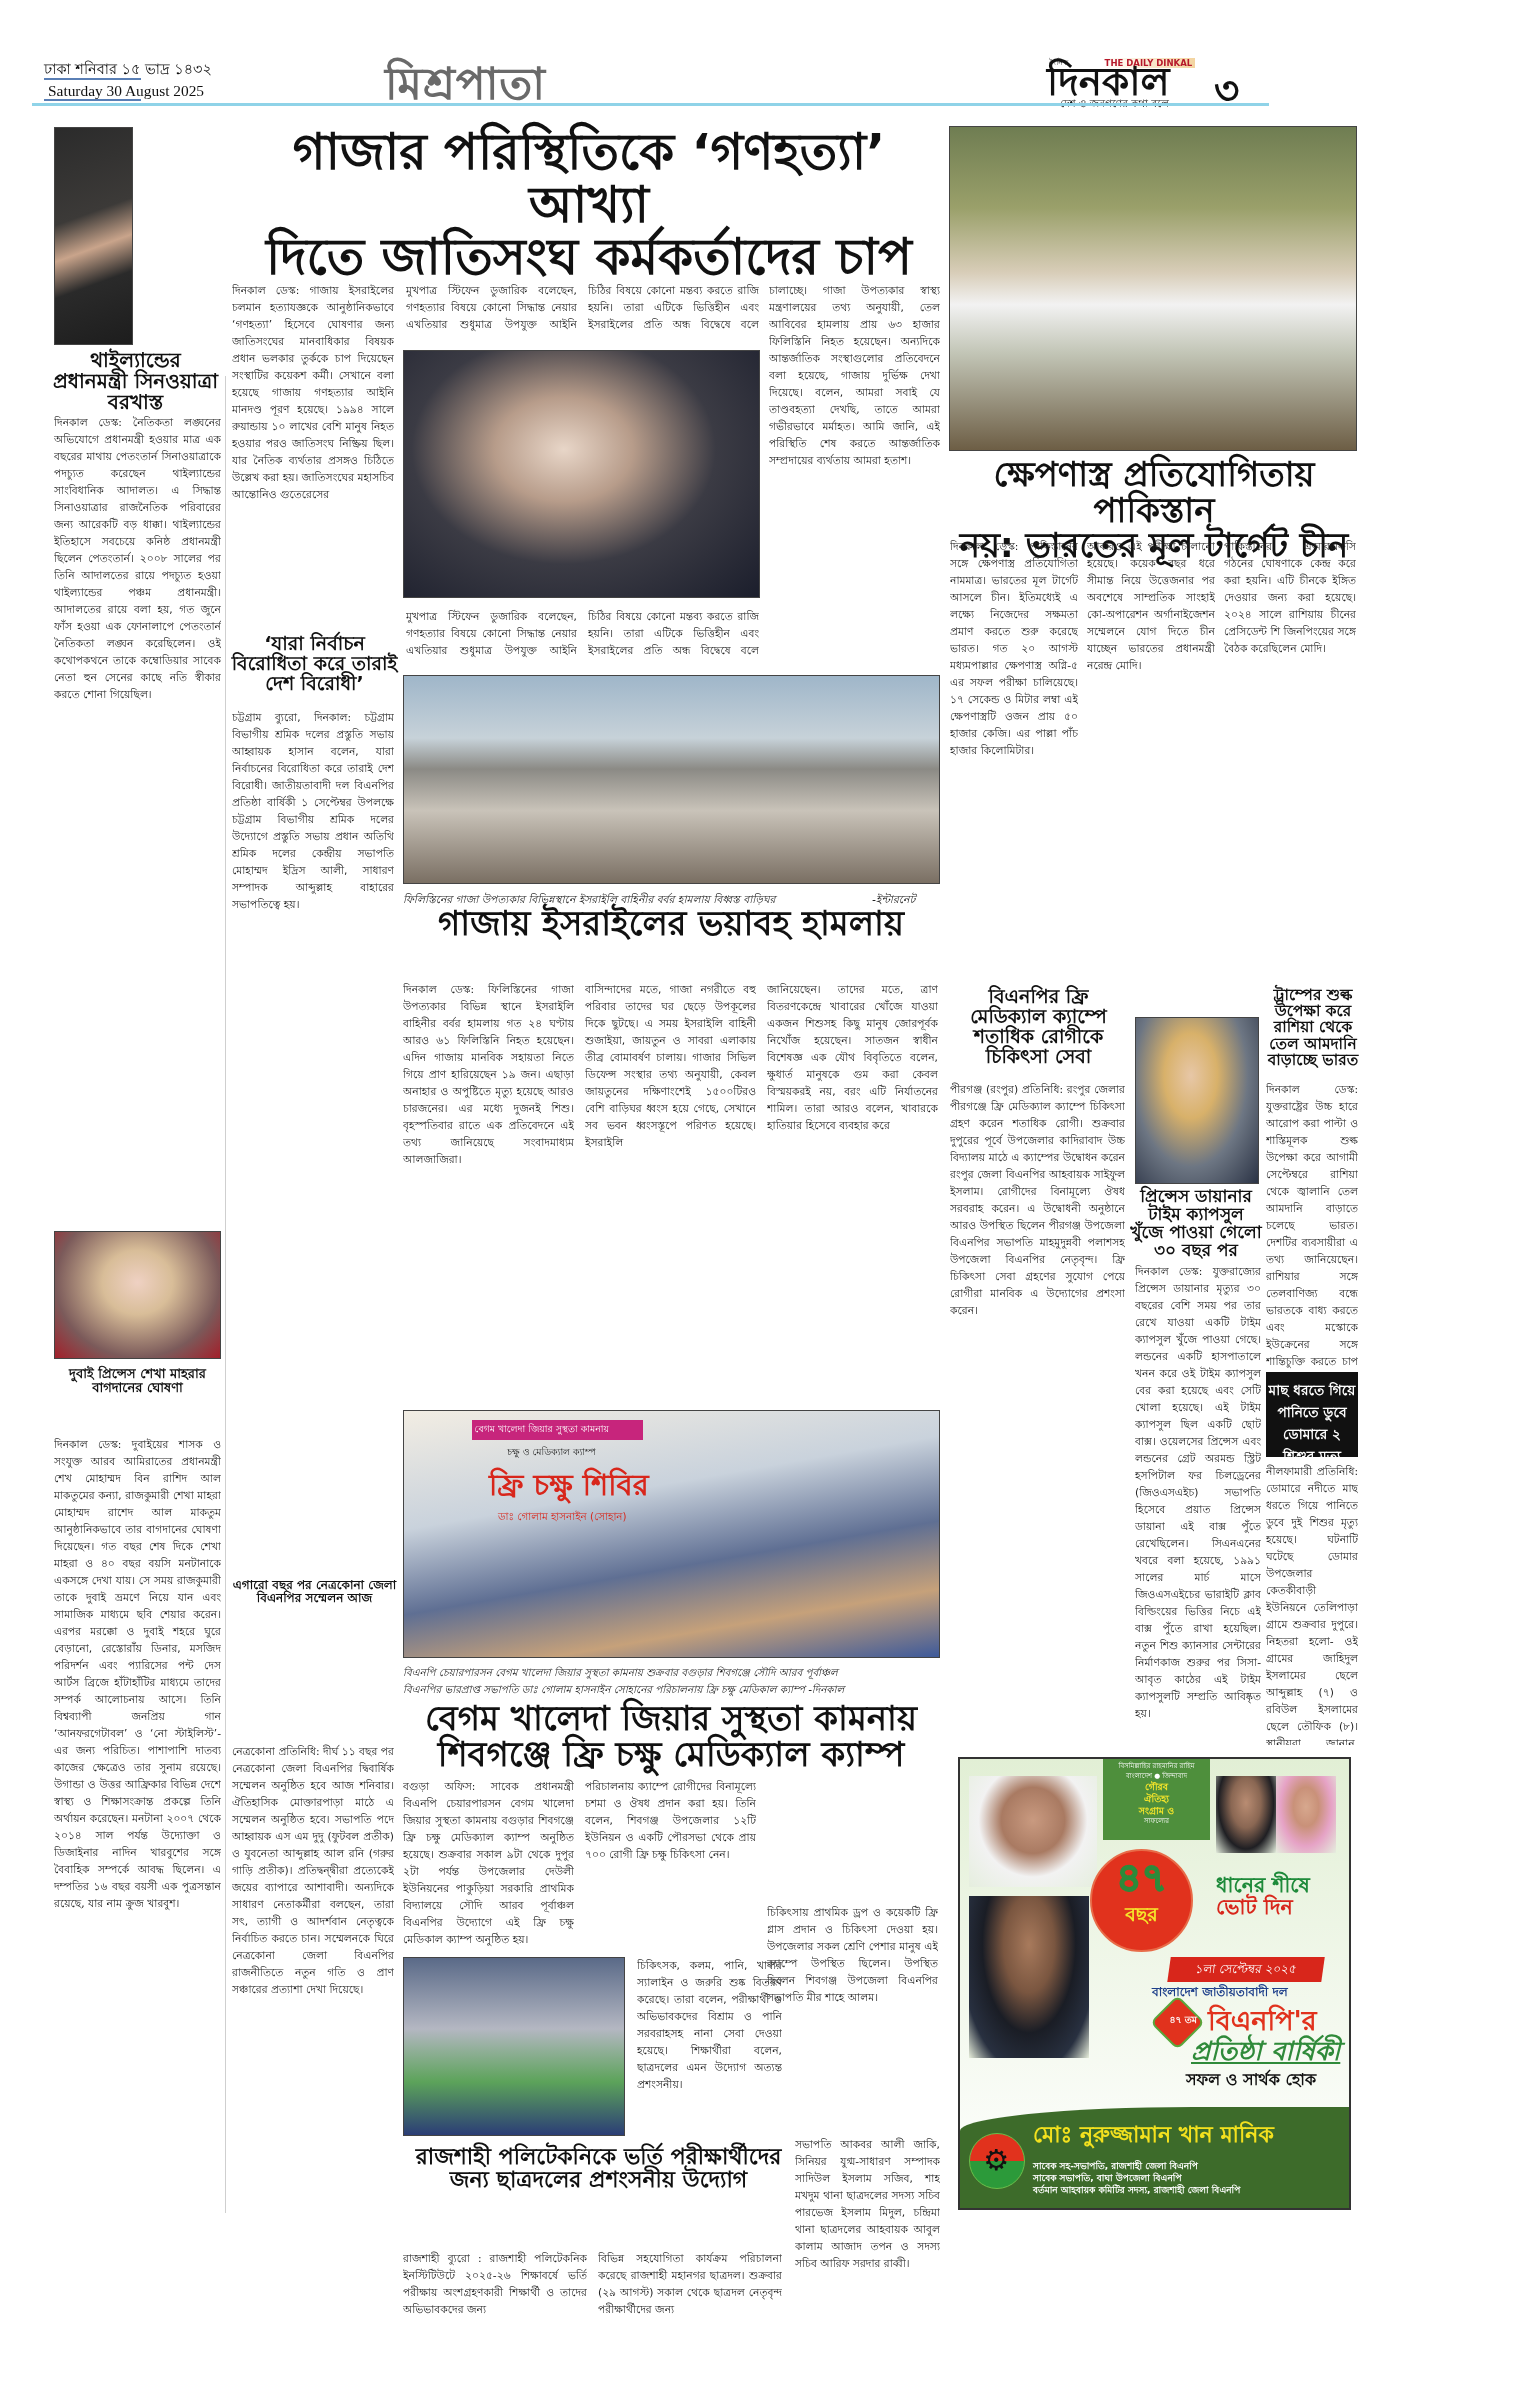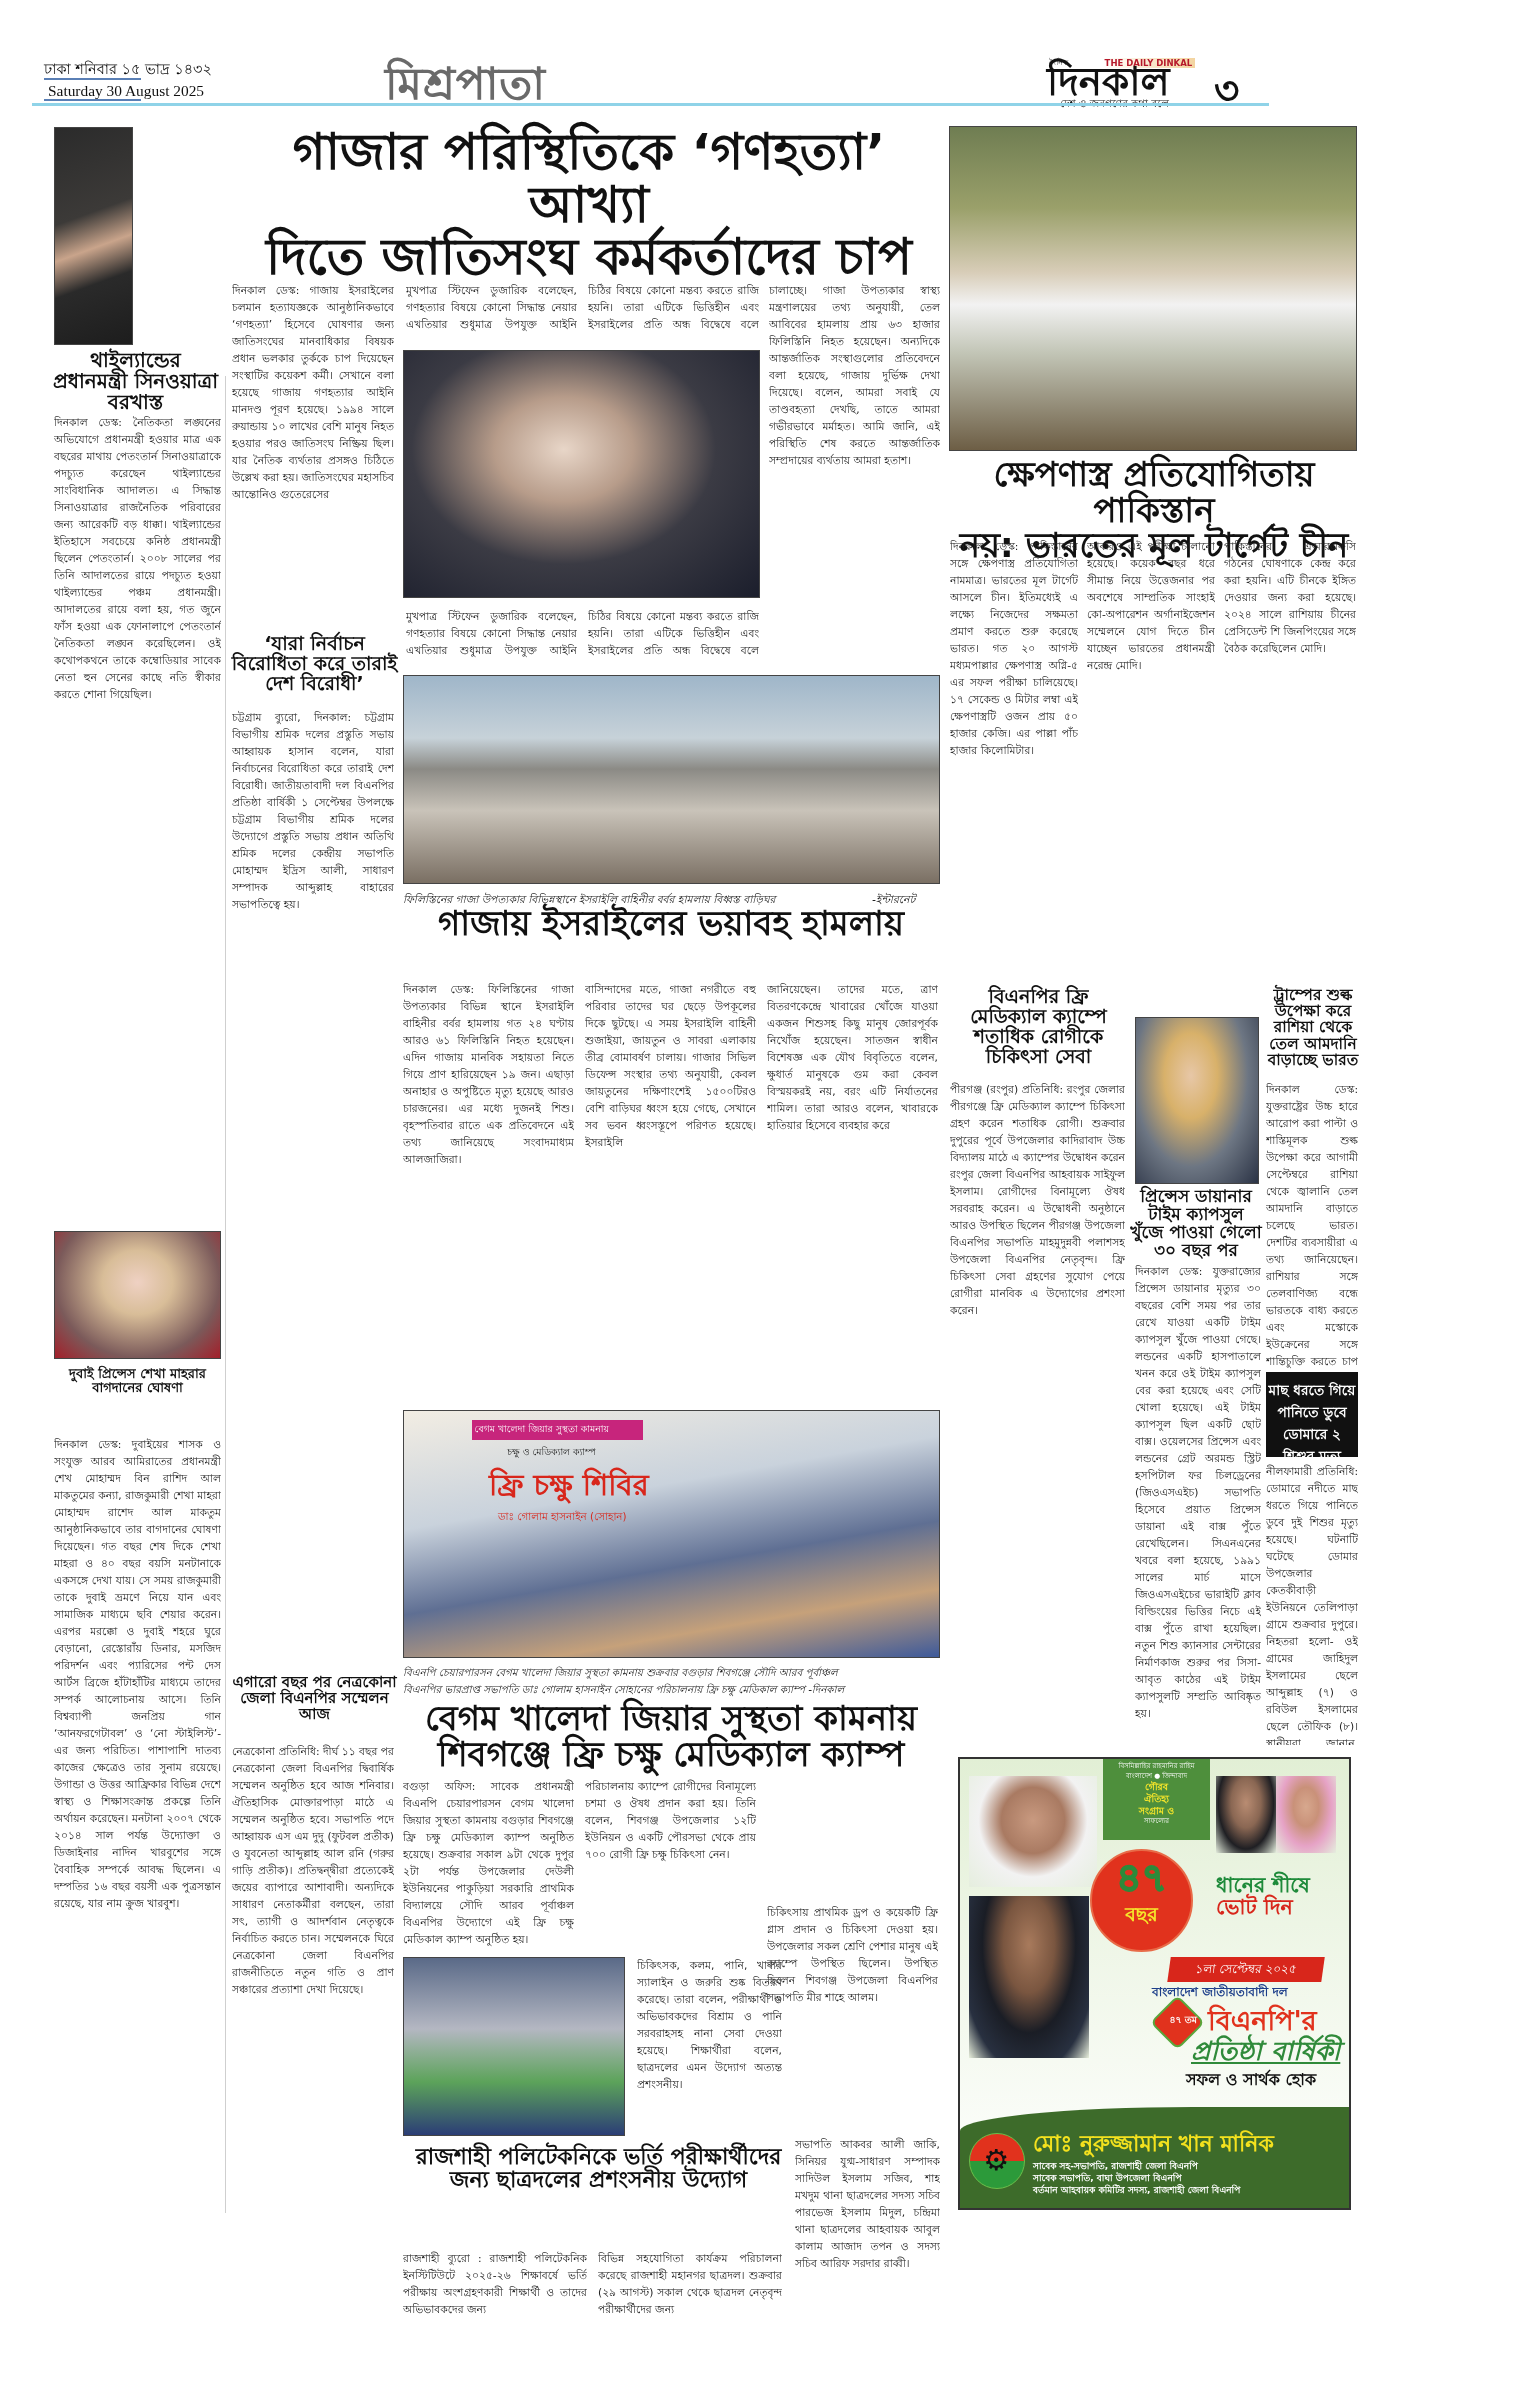--- a/index.html
+++ b/index.html
@@ -52,21 +52,21 @@
   .ad-date { position: absolute; left: 209px; top: 198px; width: 154px; background: #d8261b; color: #fff; font-size: 12px; text-align: center; padding: 2.6px 0; transform: skewX(-8deg); }
   .ad-party { position: absolute; left: 192px; top: 224px; font-size: 12px; color: #1c3e8a; font-weight: bold; }
   .ad-badge { position: absolute; left: 198px; top: 244px; width: 39px; height: 39px; background: #e1321d; border: 2.6px solid #5aa63c; transform: rotate(45deg); border-radius: 6.8px; }
   .ad-badge span { display: block; transform: rotate(-45deg); color: #fff; font-size: 9.4px; text-align: center; line-height: 12px; padding-top: 6.8px; font-weight: bold; }
   .ad-bnp { position: absolute; left: 248px; top: 241px; font-size: 27px; color: #e1321d; font-weight: bold; }
   .ad-anniv { position: absolute; left: 231px; top: 272px; font-size: 26px; color: #2f8a3a; font-style: italic; font-weight: bold; text-decoration: underline; }
   .ad-success { position: absolute; left: 226px; top: 308px; font-size: 16px; color: #111; font-weight: bold; }
   .ad-footer { position: absolute; left: 0; bottom: 0; width: 100%; height: 101px; background: #3d6b2a; border-top-left-radius: 60% 24px; }
   .ad-logo { position: absolute; left: 8.5px; top: 26px; width: 56px; height: 56px; border-radius: 50%; background: linear-gradient(180deg,#e1321d 0 50%,#2c9a3a 50% 100%); border: 1.7px solid #6bbf4a; }
   .ad-logo::after { content: "⚙"; position: absolute; left: 13.7px; top: 8.5px; font-size: 29px; color: #111; }
-  .ad-name { position: absolute; left: 73px; top: 19px; font-size: 22px; color: #f3e11e; font-weight: bold; }
+  .ad-name { position: absolute; left: 73px; top: 10px; font-size: 22px; color: #f3e11e; font-weight: bold; }
   .ad-roles { position: absolute; left: 73px; top: 53px; width: 265px; font-size: 9px; color: #fff; text-align: left; line-height: 12px; font-weight: bold; }
   .person { position: absolute; }
   .p-tarique { left: 8.5px; top: 17px; width: 128px; height: 111px; background: radial-gradient(ellipse at 50% 40%,#c99a80 0%,#a97a62 35%,#f2f2f2 60%,#e5eede 100%); }
   .p-zia { left: 256px; top: 17px; width: 60px; height: 77px; background: radial-gradient(ellipse at 50% 35%,#b98c72 0%,#8a6753 35%,#1f1f23 65%,#e5eede 100%); }
   .p-khaleda { left: 316px; top: 17px; width: 60px; height: 77px; background: radial-gradient(ellipse at 50% 40%,#d7a88e 0%,#c99179 30%,#e6a3c6 60%,#e5eede 100%); }
   .p-manik { left: 8.5px; top: 137px; width: 120px; height: 162px; background: radial-gradient(ellipse at 50% 30%,#a87a5c 0%,#7a5640 30%,#1a1d25 55%,#283040 80%,#e8efdc 100%); }
 </style>
 </head>
 <body>
 
@@ -128,21 +128,21 @@
   <div><span>বিএনপির ভারপ্রাপ্ত সভাপতি ডাঃ গোলাম হাসনাইন সোহানের পরিচালনায় ফ্রি চক্ষু মেডিকাল ক্যাম্প</span> <span>-দিনকাল</span></div>
 </div>
 <div class="abs headline" style="left:402px;top:1701px;width:538px;font-size:34px;">
   <div>বেগম খালেদা জিয়ার সুস্থতা কামনায়</div>
   <div>শিবগঞ্জে ফ্রি চক্ষু মেডিক্যাল ক্যাম্প</div>
 </div>
 <div class="abs body-text" style="left:403px;top:1778px;width:171px;height:171px;overflow:hidden;">বগুড়া অফিস: সাবেক প্রধানমন্ত্রী বিএনপি চেয়ারপারসন বেগম খালেদা জিয়ার সুস্থতা কামনায় বগুড়ার শিবগঞ্জে ফ্রি চক্ষু মেডিক্যাল ক্যাম্প অনুষ্ঠিত হয়েছে। শুক্রবার সকাল ৯টা থেকে দুপুর ২টা পর্যন্ত উপজেলার দেউলী ইউনিয়নের পাকুড়িয়া সরকারি প্রাথমিক বিদ্যালয়ে সৌদি আরব পূর্বাঞ্চল বিএনপির উদ্যোগে এই ফ্রি চক্ষু মেডিকাল ক্যাম্প অনুষ্ঠিত হয়।</div>
 <div class="abs body-text" style="left:585px;top:1778px;width:171px;height:171px;overflow:hidden;">পরিচালনায় ক্যাম্পে রোগীদের বিনামূল্যে চশমা ও ঔষধ প্রদান করা হয়। তিনি বলেন, শিবগঞ্জ উপজেলার ১২টি ইউনিয়ন ও একটি পৌরসভা থেকে প্রায় ৭০০ রোগী ফ্রি চক্ষু চিকিৎসা নেন।</div>
 <div class="abs body-text" style="left:767px;top:1856px;width:171px;height:171px;overflow:hidden;margin-top:48px;">চিকিৎসায় প্রাথমিক ড্রপ ও কয়েকটি ফ্রি গ্লাস প্রদান ও চিকিৎসা দেওয়া হয়। উপজেলার সকল শ্রেণি পেশার মানুষ এই ক্যাম্পে উপস্থিত ছিলেন। উপস্থিত ছিলেন শিবগঞ্জ উপজেলা বিএনপির সভাপতি মীর শাহে আলম।</div>
 
-<div class="abs headline" style="left:231px;top:1675px;width:167px;font-size:15px;">এগারো বছর পর নেত্রকোনা জেলা বিএনপির সম্মেলন আজ</div>
+<div class="abs headline" style="left:231px;top:1579px;width:167px;font-size:12px;">এগারো বছর পর নেত্রকোনা জেলা বিএনপির সম্মেলন আজ</div>
 <div class="abs body-text" style="left:232px;top:1743px;width:162px;height:479px;overflow:hidden;">নেত্রকোনা প্রতিনিধি: দীর্ঘ ১১ বছর পর নেত্রকোনা জেলা বিএনপির দ্বিবার্ষিক সম্মেলন অনুষ্ঠিত হবে আজ শনিবার। ঐতিহাসিক মোক্তারপাড়া মাঠে এ সম্মেলন অনুষ্ঠিত হবে। সভাপতি পদে আহ্বায়ক এস এম দুদু (ফুটবল প্রতীক) ও যুবনেতা আব্দুল্লাহ আল রনি (গরুর গাড়ি প্রতীক)। প্রতিদ্বন্দ্বীরা প্রত্যেকেই জয়ের ব্যাপারে আশাবাদী। অন্যদিকে সাধারণ নেতাকর্মীরা বলছেন, তারা সৎ, ত্যাগী ও আদর্শবান নেতৃত্বকে নির্বাচিত করতে চান। সম্মেলনকে ঘিরে নেত্রকোনা জেলা বিএনপির রাজনীতিতে নতুন গতি ও প্রাণ সঞ্চারের প্রত্যাশা দেখা দিয়েছে।</div>
 
 <div class="abs photo ph-poly" style="left:403px;top:1957px;width:222px;height:179px;"></div>
 <div class="abs body-text" style="left:637px;top:1957px;width:145px;height:179px;overflow:hidden;">চিকিৎসক, কলম, পানি, খাবার স্যালাইন ও জরুরি শুষ্ক বিতরণ করেছে। তারা বলেন, পরীক্ষার্থী ও অভিভাবকদের বিশ্রাম ও পানি সরবরাহসহ নানা সেবা দেওয়া হয়েছে। শিক্ষার্থীরা বলেন, ছাত্রদলের এমন উদ্যোগ অত্যন্ত প্রশংসনীয়।</div>
 <div class="abs headline" style="left:402px;top:2145px;width:393px;font-size:22px;">
   <div>রাজশাহী পলিটেকনিকে ভর্তি পরীক্ষার্থীদের</div>
   <div>জন্য ছাত্রদলের প্রশংসনীয় উদ্যোগ</div>
 </div>
 <div class="abs body-text" style="left:403px;top:2250px;width:184px;height:70px;overflow:hidden;">রাজশাহী ব্যুরো : রাজশাহী পলিটেকনিক ইনস্টিটিউটে ২০২৫-২৬ শিক্ষাবর্ষে ভর্তি পরীক্ষায় অংশগ্রহণকারী শিক্ষার্থী ও তাদের অভিভাবকদের জন্য</div>
 <div class="abs body-text" style="left:598px;top:2250px;width:184px;height:70px;overflow:hidden;">বিভিন্ন সহযোগিতা কার্যক্রম পরিচালনা করেছে রাজশাহী মহানগর ছাত্রদল। শুক্রবার (২৯ আগস্ট) সকাল থেকে ছাত্রদল নেতৃবৃন্দ পরীক্ষার্থীদের জন্য</div>

